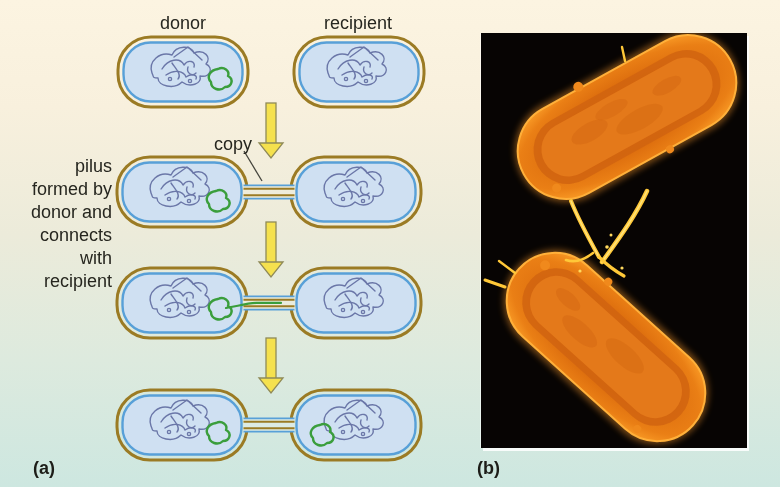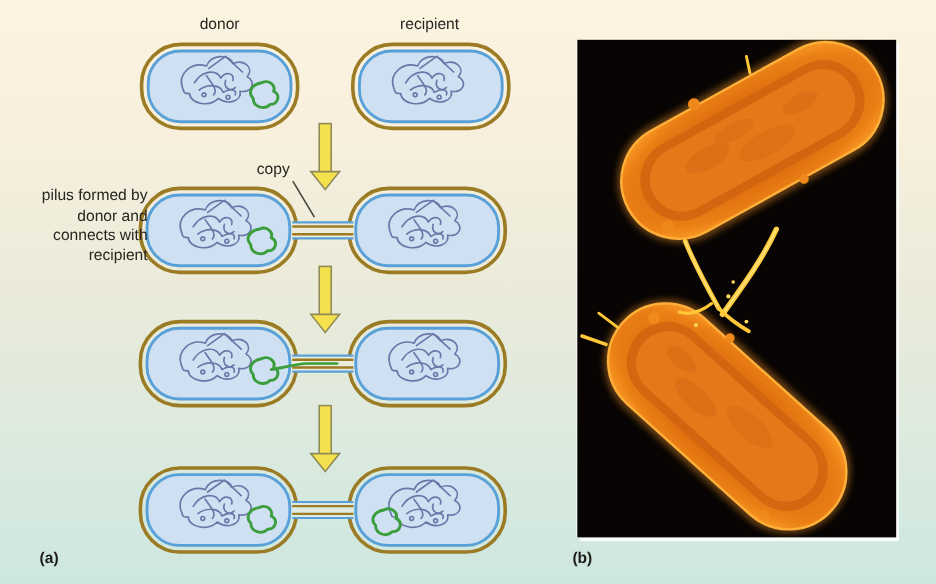--- a/index.html
+++ b/index.html
@@ -1,26 +1,26 @@
 <!DOCTYPE html>
 <html><head>
 <meta charset="utf-8">
 <style>
   html,body { margin:0; padding:0; }
   .stage {
     position:relative; width:780px; height:487px; overflow:hidden;
     background: linear-gradient(180deg, #fcf4e1 0%, #f8f0dd 22%, #ecebda 48%, #ddeade 74%, #cde7e0 100%);
     font-family:"Liberation Sans", sans-serif;
   }
-  .lbl { position:absolute; color:#26261f; font-size:13px; line-height:1.28; z-index:3; }
+  .lbl { position:absolute; color:#26261f; font-size:18px; line-height:1.28; z-index:3; }
   .hdr { width:80px; text-align:center; }
   .hdr-donor { left:143px; top:12px; }
   .hdr-recipient { left:318px; top:12px; }
   .callout-pilus { left:214px; top:133px; }
-  .cap-step2 { left:14px; top:155px; width:98px; text-align:right;margin-left:11px; }
+  .cap-step2 { left:14px; top:155px; width:98px; text-align:right; }
   .cap-step3 { left:30px; top:276px; width:82px; text-align:right; }
   .panel-letter { font-weight:bold; color:#1d1d18; }
   .lbl-a { left:33px; top:457px; }
   .lbl-b { left:477px; top:457px; }
   .diagram-svg { position:absolute; left:0; top:0; z-index:1; }
   .photo-wrap {
     position:absolute; left:481px; top:33px; width:266px; height:415px; z-index:2;
     box-shadow: 2px 3px 0 rgba(255,255,255,0.85), -1px 0 0 rgba(255,255,255,0.5);
   }
   .photo-wrap svg { display:block; }

